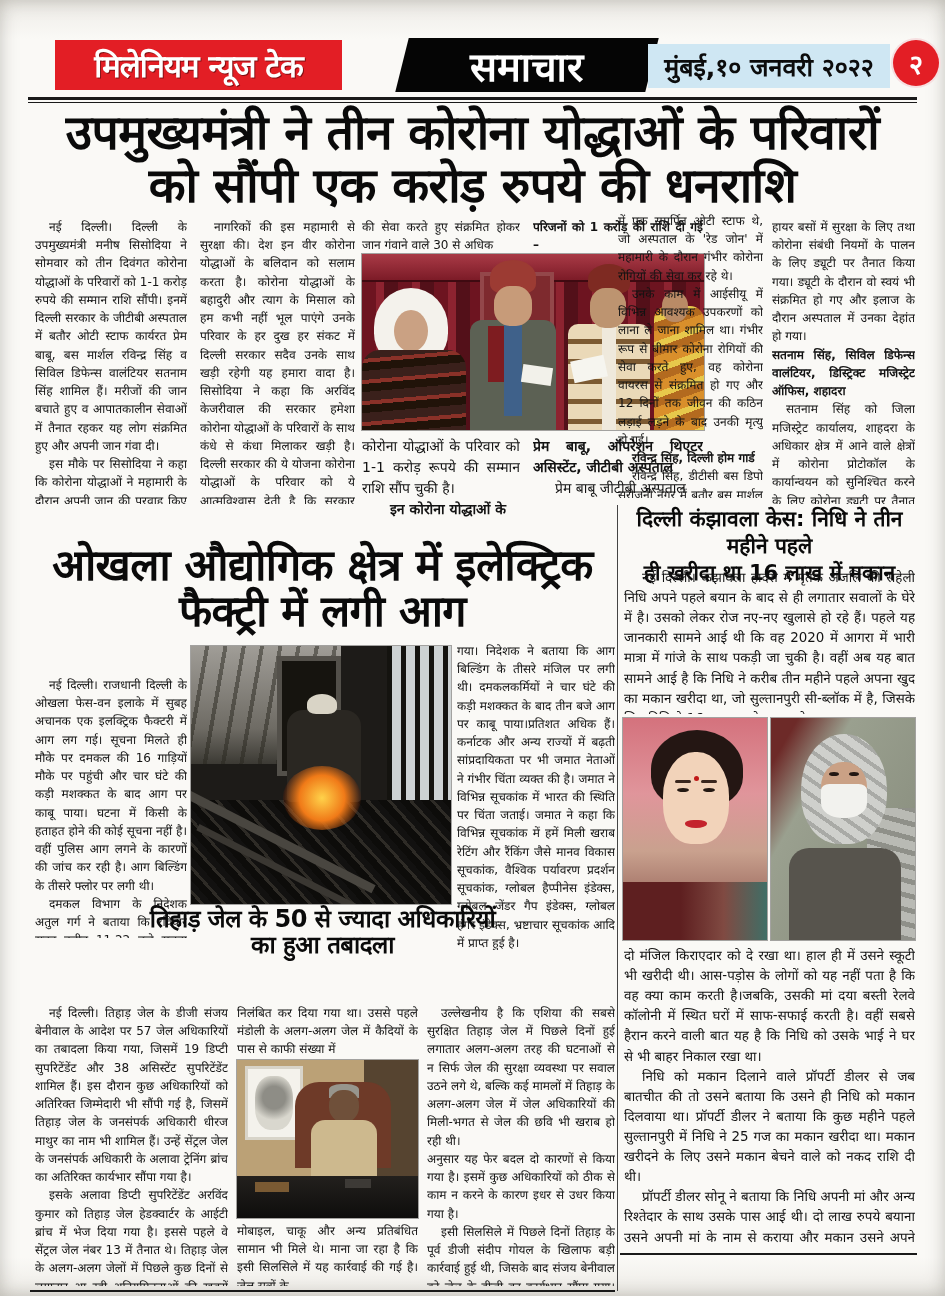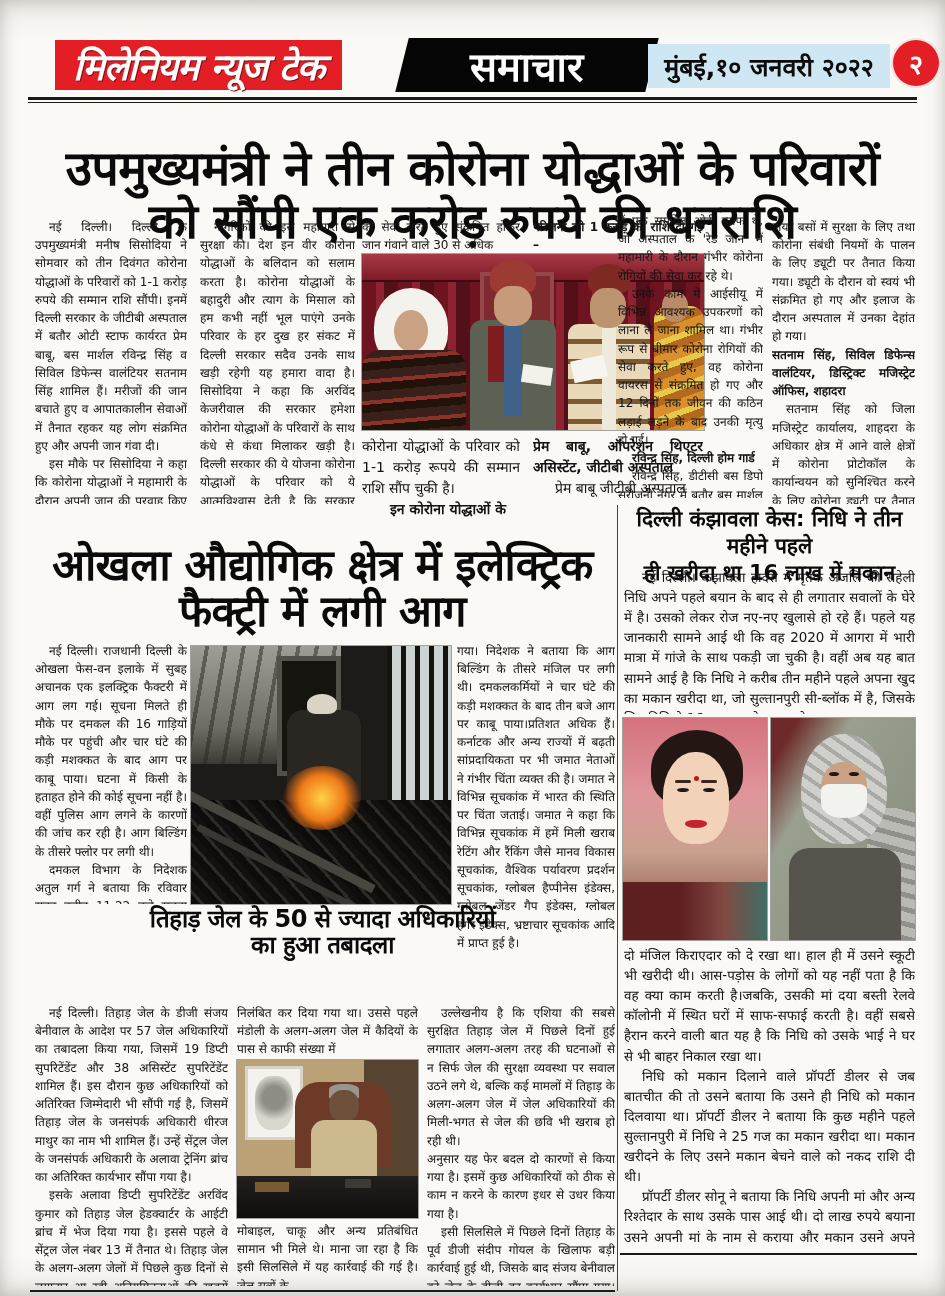--- a/index.html
+++ b/index.html
@@ -12,21 +12,21 @@
   .body-text p{margin:0;text-indent:14px;}
   .kz-text{font-size:13.4px;line-height:1.5;text-align:justify;overflow:hidden;}
   .kz-text p{margin:0;text-indent:18px;}
   .headline{font-weight:800;text-align:center;letter-spacing:-.5px;color:#0a0a0a;}
   .subhead-inline{font-weight:800;}
   .caption{font-size:14px;line-height:1.5;text-align:justify;overflow:hidden;}
   .caption p{margin:0;}
   .rule{background:#1a1a1a;}
   
   .brand-box{background:#e31e25;display:flex;align-items:center;justify-content:center;}
-  .brand-box span{color:#fff;font-weight:800;font-size:37px;letter-spacing:-1px;text-shadow:1px 1px 0 #7e0e12;font-style:italic;}
+  .brand-box span{color:#fff;font-weight:800;font-size:31px;letter-spacing:-1px;text-shadow:1px 1px 0 #7e0e12;}
   .section-band{background:#050505;transform:skewX(-14deg);display:flex;align-items:center;justify-content:center;}
   .section-band span{color:#fff;font-weight:800;font-size:40px;transform:skewX(14deg);}
   .date-band{background:#cfe7f3;display:flex;align-items:center;justify-content:center;}
   .date-band span{color:#0c0c0c;font-weight:800;font-size:25px;}
   .page-circle{background:#e31e25;border-radius:50%;display:flex;align-items:center;justify-content:center;box-shadow:0 0 0 2px #f6dfe0;}
   .page-circle span{color:#fff;font-weight:800;font-size:27px;}
   
   .photo{position:absolute;overflow:hidden;box-shadow:0 0 0 1px rgba(0,0,0,.35);}
   .ph{position:absolute;}
   
@@ -112,21 +112,21 @@
   </div>
   <div class="abs date-band" style="left:648px;top:44px;width:242px;height:44px;">
     <span>मुंबई,१० जनवरी २०२२</span>
   </div>
   <div class="abs page-circle" style="left:893px;top:40px;width:46px;height:46px;">
     <span>२</span>
   </div>
   <div class="abs rule" style="left:28px;top:97px;width:889px;height:3px;"></div>
   <div class="abs rule" style="left:28px;top:102px;width:889px;height:1px;"></div>
 
-  <div class="abs headline" style="left:30px;top:106px;width:885px;font-size:48px;line-height:1.1;margin-top:36px;">
+  <div class="abs headline" style="left:30px;top:106px;width:885px;font-size:48px;line-height:1.1;">
     <div>उपमुख्यमंत्री ने तीन कोरोना योद्धाओं के परिवारों</div>
     <div>को सौंपी एक करोड़ रुपये की धनराशि</div>
   </div>
 
   <div class="abs body-text" style="left:35px;top:218px;width:152px;height:286px;">
     <p>नई दिल्ली। दिल्ली के उपमुख्यमंत्री मनीष सिसोदिया ने सोमवार को तीन दिवंगत कोरोना योद्धाओं के परिवारों को 1-1 करोड़ रुपये की सम्मान राशि सौंपी। इनमें दिल्ली सरकार के जीटीबी अस्पताल में बतौर ओटी स्टाफ कार्यरत प्रेम बाबू, बस मार्शल रविन्द्र सिंह व सिविल डिफेन्स वालंटियर सतनाम सिंह शामिल हैं। मरीजों की जान बचाते हुए व आपातकालीन सेवाओं में तैनात रहकर यह लोग संक्रमित हुए और अपनी जान गंवा दी।</p>
     <p>इस मौके पर सिसोदिया ने कहा कि कोरोना योद्धाओं ने महामारी के दौरान अपनी जान की परवाह किए बिना ड्यूटी पर मुस्तैदी के साथ काम किया और</p>
   </div>
   <div class="abs body-text" style="left:200px;top:218px;width:155px;height:286px;">
     <p>नागरिकों की इस महामारी से सुरक्षा की। देश इन वीर कोरोना योद्धाओं के बलिदान को सलाम करता है। कोरोना योद्धाओं के बहादुरी और त्याग के मिसाल को हम कभी नहीं भूल पाएंगे उनके परिवार के हर दुख हर संकट में दिल्ली सरकार सदैव उनके साथ खड़ी रहेगी यह हमारा वादा है। सिसोदिया ने कहा कि अरविंद केजरीवाल की सरकार हमेशा कोरोना योद्धाओं के परिवारों के साथ कंधे से कंधा मिलाकर खड़ी है। दिल्ली सरकार की ये योजना कोरोना योद्धाओं के परिवार को ये आत्मविश्वास देती है कि सरकार और समाज हमेशा उनके साथ है। उल्लेखनीय है कि केजरीवाल सरकार कोरोना के दौरान लोगों</p>
@@ -180,21 +180,21 @@
     <p style="text-indent:0;">हायर बसों में सुरक्षा के लिए तथा कोरोना संबंधी नियमों के पालन के लिए ड्यूटी पर तैनात किया गया। ड्यूटी के दौरान वो स्वयं भी संक्रमित हो गए और इलाज के दौरान अस्पताल में उनका देहांत हो गया।</p>
     <p class="subhead-inline" style="text-indent:0;">सतनाम सिंह, सिविल डिफेन्स वालंटियर, डिस्ट्रिक्ट मजिस्ट्रेट ऑफिस, शहादरा</p>
     <p>सतनाम सिंह को जिला मजिस्ट्रेट कार्यालय, शाहदरा के अधिकार क्षेत्र में आने वाले क्षेत्रों में कोरोना प्रोटोकॉल के कार्यान्वयन को सुनिश्चित करने के लिए कोरोना ड्यूटी पर तैनात किया गया था। ड्यूटी के दौरान उन्हें कोरोना संक्रमण हो गया और कुछ दिनों बाद उनका देहांत हो गया।</p>
   </div>
 
   <div class="abs headline" style="left:30px;top:543px;width:585px;font-size:43px;line-height:1.06;">
     <div>ओखला औद्योगिक क्षेत्र में इलेक्ट्रिक</div>
     <div>फैक्ट्री में लगी आग</div>
   </div>
 
-  <div class="abs body-text" style="left:35px;top:642px;width:152px;height:262px;">
+  <div class="abs body-text" style="left:35px;top:676px;width:152px;height:262px;">
     <p>नई दिल्ली। राजधानी दिल्ली के ओखला फेस-वन इलाके में सुबह अचानक एक इलक्ट्रिक फैक्टरी में आग लग गई। सूचना मिलते ही मौके पर दमकल की 16 गाड़ियों मौके पर पहुंची और चार घंटे की कड़ी मशक्कत के बाद आग पर काबू पाया। घटना में किसी के हताहत होने की कोई सूचना नहीं है। वहीं पुलिस आग लगने के कारणों की जांच कर रही है। आग बिल्डिंग के तीसरे फ्लोर पर लगी थी।</p>
     <p>दमकल विभाग के निदेशक अतुल गर्ग ने बताया कि रविवार सुबह करीब 11.22 बजे सूचना मिली कि ओखला फेस वन में आग लग गई है। जिसके बाद एक-एक कर दमकल की 16 गाड़ियों को मौके पर भेजा</p>
   </div>
 
   <div class="photo" style="left:191px;top:646px;width:260px;height:258px;">
     <div class="ph fire-bg"></div>
     <div class="ph fire-wall"></div>
     <div class="ph fire-streaks"></div>
     <div class="ph fire-window"></div>
     <div class="ph fire-door"></div>

